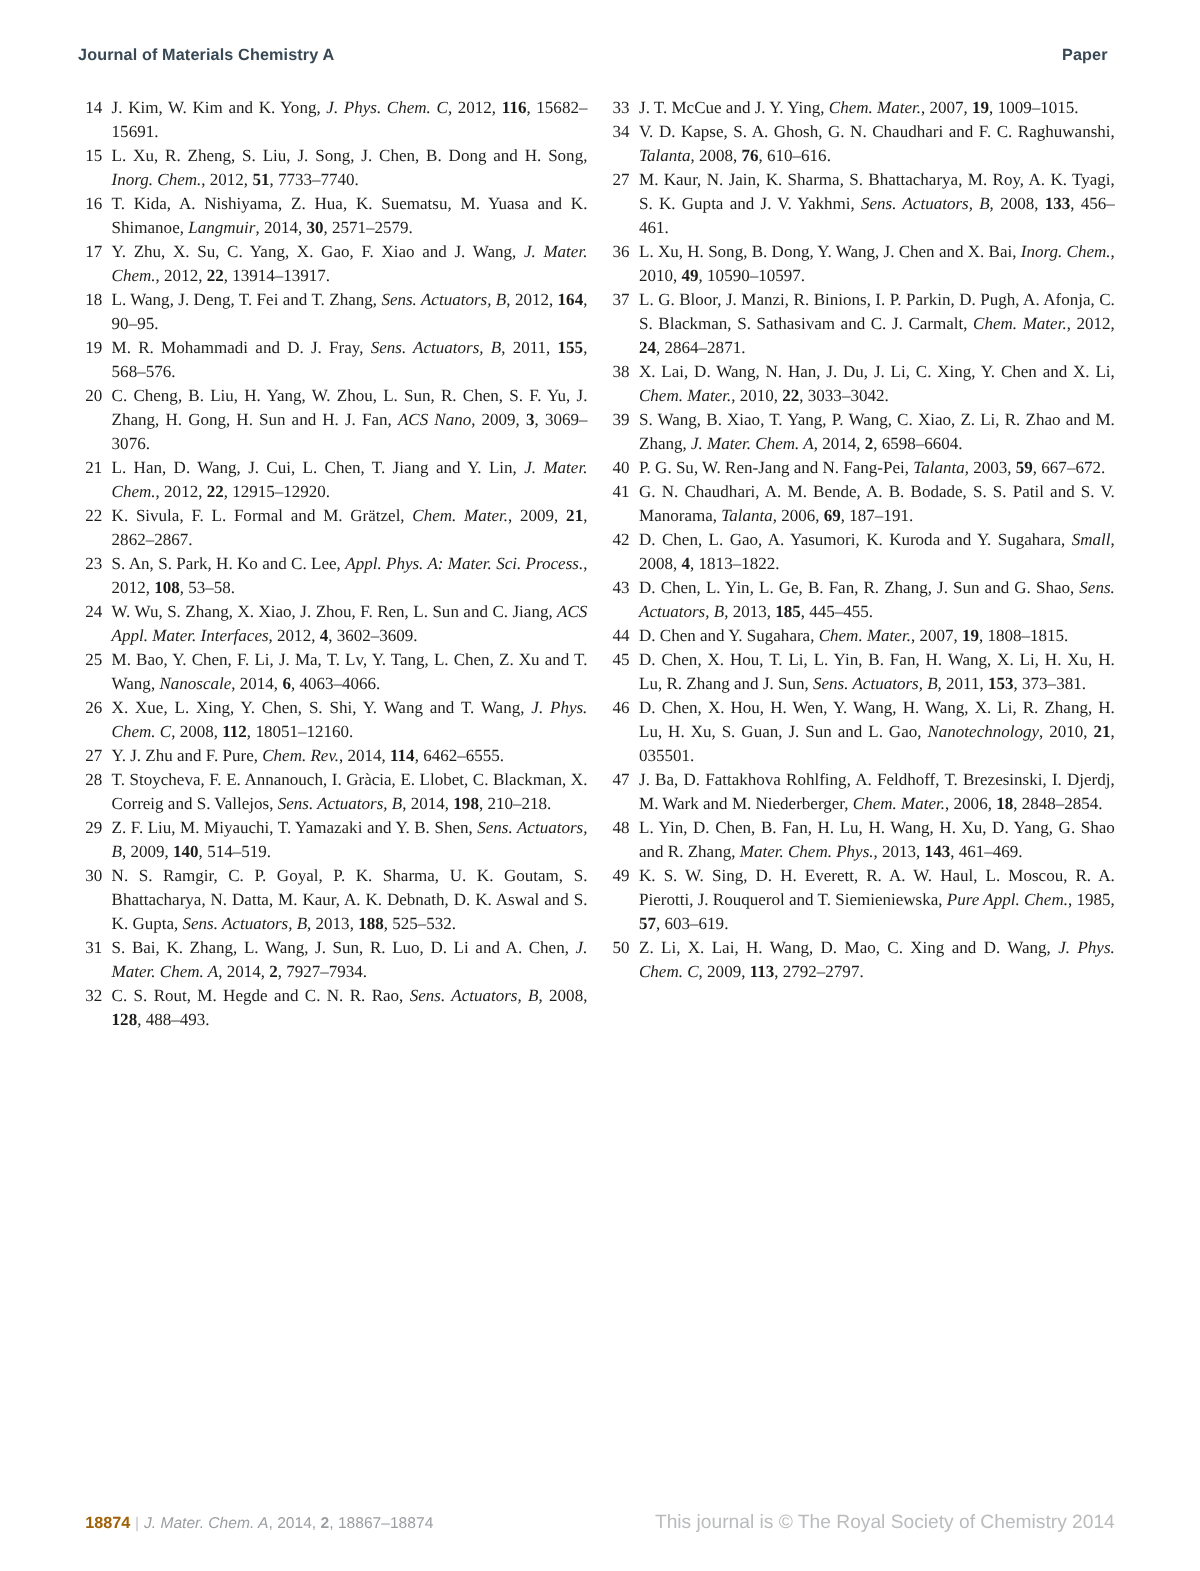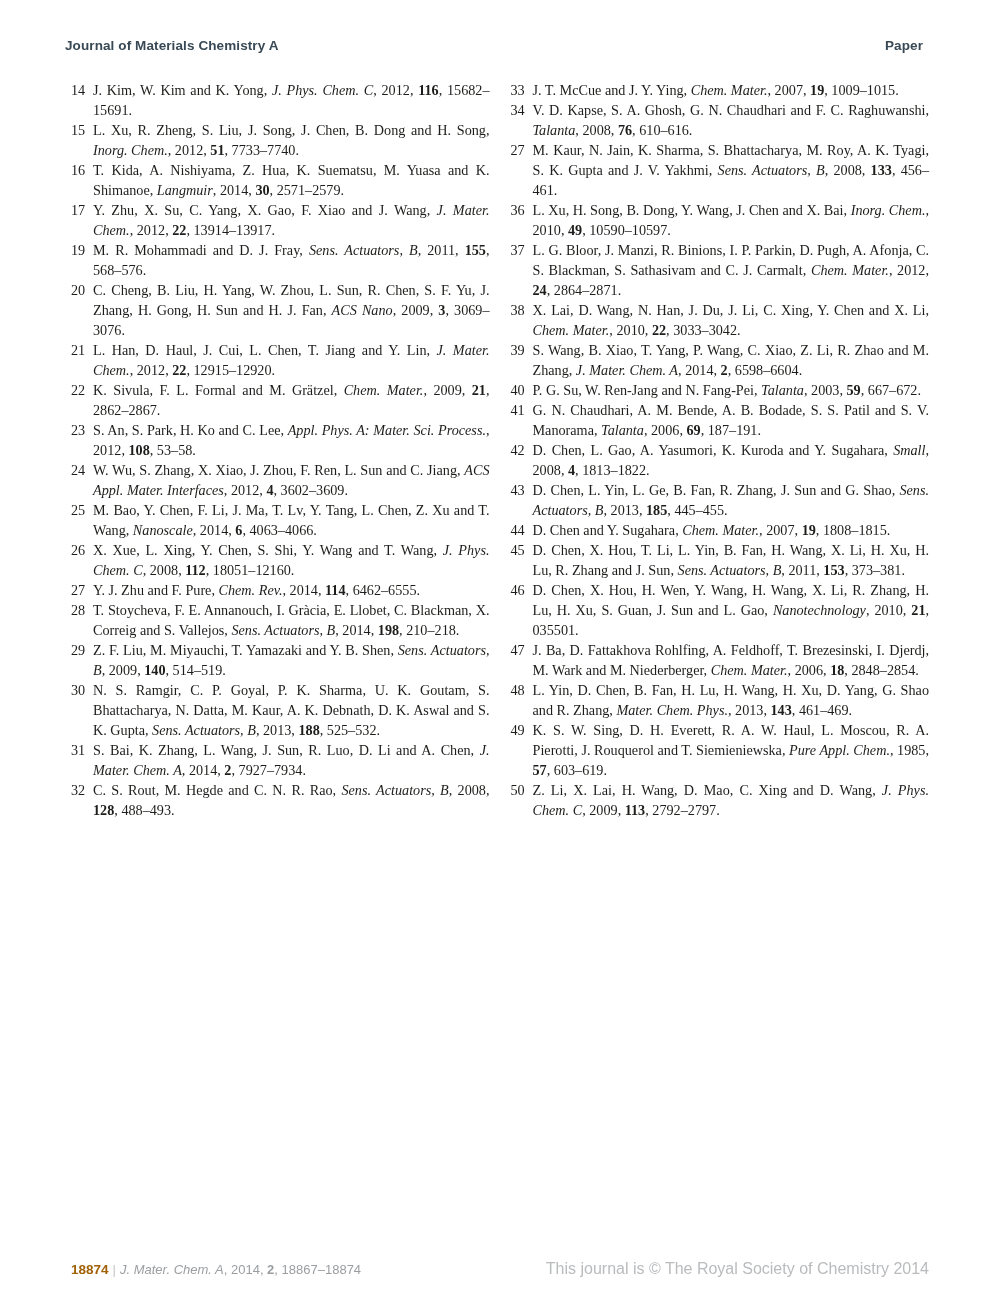--- a/index.html
+++ b/index.html
@@ -46,23 +46,24 @@
     <span>Journal of Materials Chemistry A</span>
     <span>Paper</span>
   </div>
 
   <div class="refs">
     <div class="col" id="col-left">
         <div class="ref"><span class="num">14</span><span>J. Kim, W. Kim and K. Yong, </span><span class="it">J. Phys. Chem. C</span><span>, 2012, </span><span class="bd">116</span><span>, 15682–15691.</span></div>
         <div class="ref"><span class="num">15</span><span>L. Xu, R. Zheng, S. Liu, J. Song, J. Chen, B. Dong and H. Song, </span><span class="it">Inorg. Chem.</span><span>, 2012, </span><span class="bd">51</span><span>, 7733–7740.</span></div>
         <div class="ref"><span class="num">16</span><span>T. Kida, A. Nishiyama, Z. Hua, K. Suematsu, M. Yuasa and K. Shimanoe, </span><span class="it">Langmuir</span><span>, 2014, </span><span class="bd">30</span><span>, 2571–2579.</span></div>
         <div class="ref"><span class="num">17</span><span>Y. Zhu, X. Su, C. Yang, X. Gao, F. Xiao and J. Wang, </span><span class="it">J. Mater. Chem.</span><span>, 2012, </span><span class="bd">22</span><span>, 13914–13917.</span></div>
+        <div class="ref"><span class="num">18</span><span>L. Wang, J. Deng, T. Fei and T. Zhang, </span><span class="it">Sens. Actuators, B</span><span>, 2012, </span><span class="bd">164</span><span>, 90–95.</span></div>
         <div class="ref"><span class="num">19</span><span>M. R. Mohammadi and D. J. Fray, </span><span class="it">Sens. Actuators, B</span><span>, 2011, </span><span class="bd">155</span><span>, 568–576.</span></div>
         <div class="ref"><span class="num">20</span><span>C. Cheng, B. Liu, H. Yang, W. Zhou, L. Sun, R. Chen, S. F. Yu, J. Zhang, H. Gong, H. Sun and H. J. Fan, </span><span class="it">ACS Nano</span><span>, 2009, </span><span class="bd">3</span><span>, 3069–3076.</span></div>
-        <div class="ref"><span class="num">21</span><span>L. Han, D. Haul, J. Cui, L. Chen, T. Jiang and Y. Lin, </span><span class="it">J. Mater. Chem.</span><span>, 2012, </span><span class="bd">22</span><span>, 12915–12920.</span></div>
+        <div class="ref"><span class="num">21</span><span>L. Han, D. Wang, J. Cui, L. Chen, T. Jiang and Y. Lin, </span><span class="it">J. Mater. Chem.</span><span>, 2012, </span><span class="bd">22</span><span>, 12915–12920.</span></div>
         <div class="ref"><span class="num">22</span><span>K. Sivula, F. L. Formal and M. Grätzel, </span><span class="it">Chem. Mater.</span><span>, 2009, </span><span class="bd">21</span><span>, 2862–2867.</span></div>
         <div class="ref"><span class="num">23</span><span>S. An, S. Park, H. Ko and C. Lee, </span><span class="it">Appl. Phys. A: Mater. Sci. Process.</span><span>, 2012, </span><span class="bd">108</span><span>, 53–58.</span></div>
         <div class="ref"><span class="num">24</span><span>W. Wu, S. Zhang, X. Xiao, J. Zhou, F. Ren, L. Sun and C. Jiang, </span><span class="it">ACS Appl. Mater. Interfaces</span><span>, 2012, </span><span class="bd">4</span><span>, 3602–3609.</span></div>
         <div class="ref"><span class="num">25</span><span>M. Bao, Y. Chen, F. Li, J. Ma, T. Lv, Y. Tang, L. Chen, Z. Xu and T. Wang, </span><span class="it">Nanoscale</span><span>, 2014, </span><span class="bd">6</span><span>, 4063–4066.</span></div>
         <div class="ref"><span class="num">26</span><span>X. Xue, L. Xing, Y. Chen, S. Shi, Y. Wang and T. Wang, </span><span class="it">J. Phys. Chem. C</span><span>, 2008, </span><span class="bd">112</span><span>, 18051–12160.</span></div>
         <div class="ref"><span class="num">27</span><span>Y. J. Zhu and F. Pure, </span><span class="it">Chem. Rev.</span><span>, 2014, </span><span class="bd">114</span><span>, 6462–6555.</span></div>
         <div class="ref"><span class="num">28</span><span>T. Stoycheva, F. E. Annanouch, I. Gràcia, E. Llobet, C. Blackman, X. Correig and S. Vallejos, </span><span class="it">Sens. Actuators, B</span><span>, 2014, </span><span class="bd">198</span><span>, 210–218.</span></div>
         <div class="ref"><span class="num">29</span><span>Z. F. Liu, M. Miyauchi, T. Yamazaki and Y. B. Shen, </span><span class="it">Sens. Actuators, B</span><span>, 2009, </span><span class="bd">140</span><span>, 514–519.</span></div>
         <div class="ref"><span class="num">30</span><span>N. S. Ramgir, C. P. Goyal, P. K. Sharma, U. K. Goutam, S. Bhattacharya, N. Datta, M. Kaur, A. K. Debnath, D. K. Aswal and S. K. Gupta, </span><span class="it">Sens. Actuators, B</span><span>, 2013, </span><span class="bd">188</span><span>, 525–532.</span></div>
         <div class="ref"><span class="num">31</span><span>S. Bai, K. Zhang, L. Wang, J. Sun, R. Luo, D. Li and A. Chen, </span><span class="it">J. Mater. Chem. A</span><span>, 2014, </span><span class="bd">2</span><span>, 7927–7934.</span></div>

